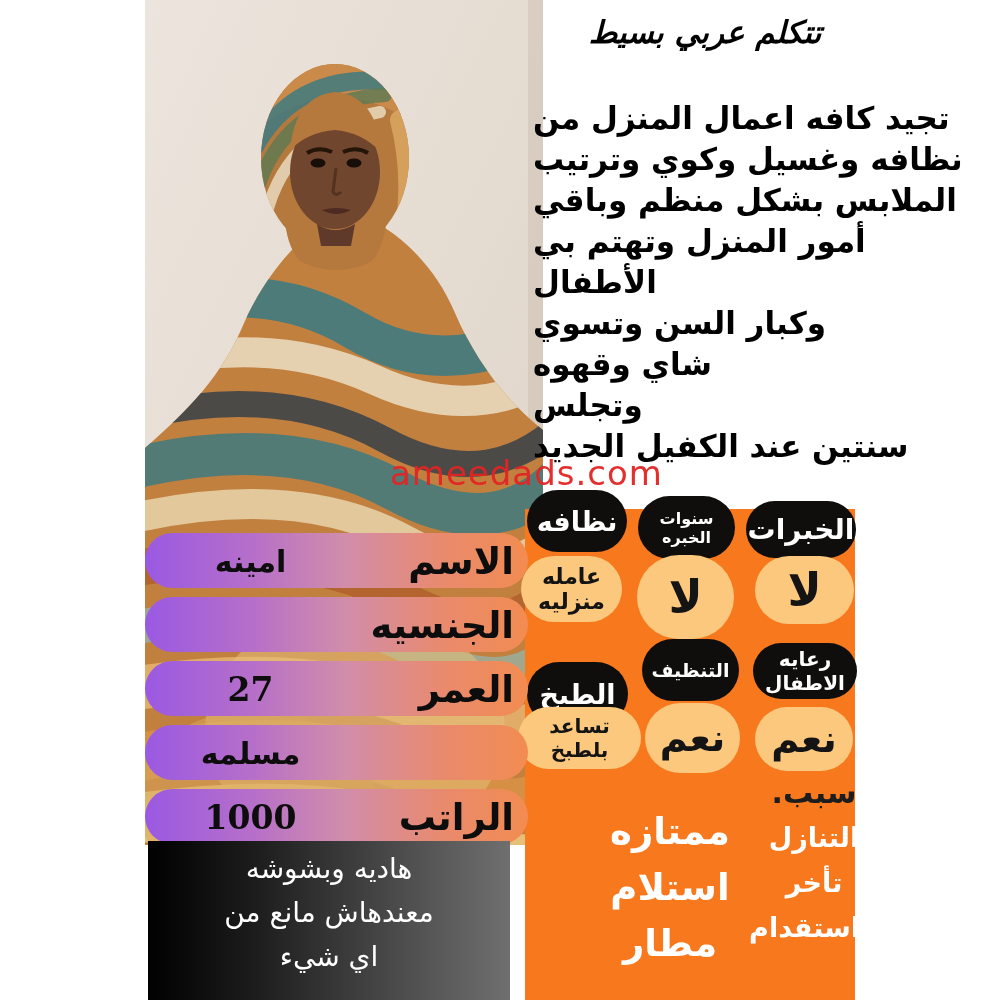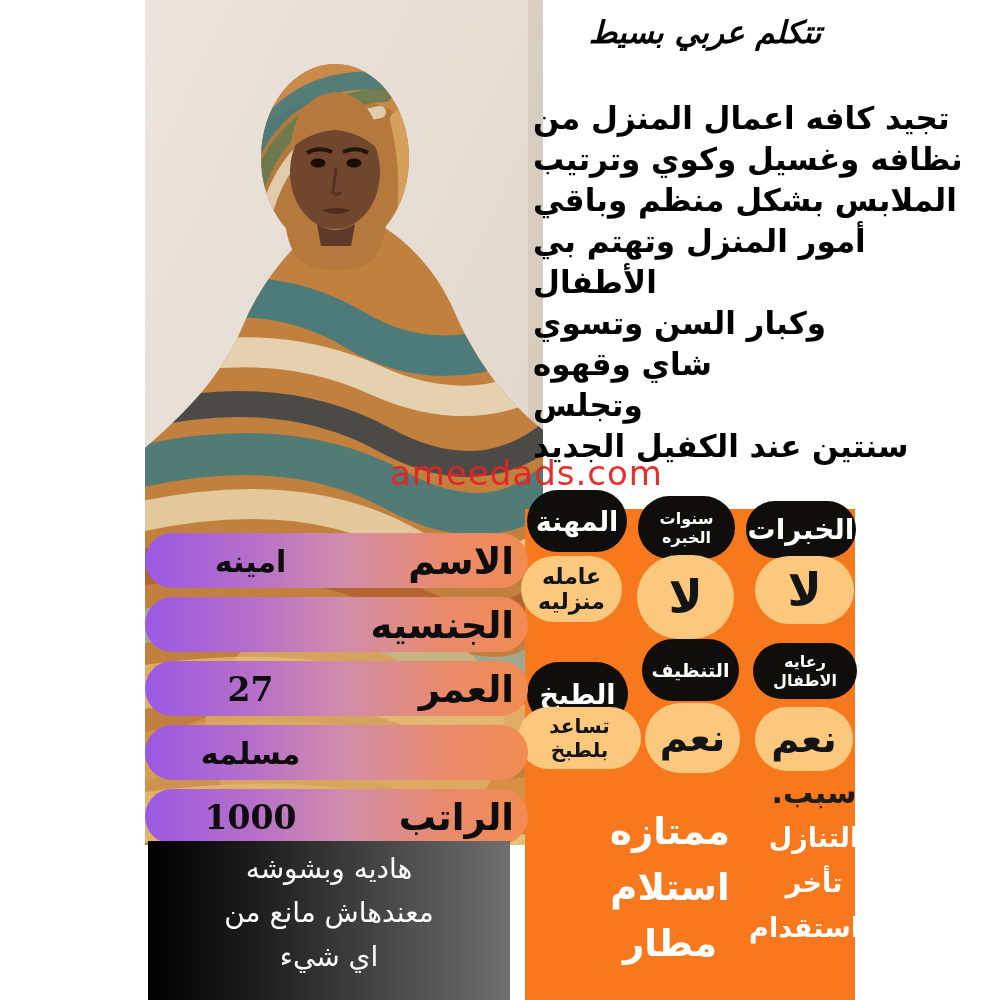--- a/index.html
+++ b/index.html
@@ -31,21 +31,21 @@
   #b-profession{left:527px;top:490px;width:100px;height:62px;border-radius:34px;font-size:27px;}
   #b-years{left:638px;top:496px;width:97px;height:63px;border-radius:32px;font-size:16px;}
   #b-experience{left:746px;top:501px;width:110px;height:57px;border-radius:30px;font-size:28px;}
   #v-profession{left:521px;top:556px;width:101px;height:66px;border-radius:34px;
                 font-size:22px;line-height:25px;}
   #v-years{left:637px;top:555px;width:97px;height:84px;border-radius:42px;font-size:46px;}
   #v-experience{left:755px;top:556px;width:99px;height:68px;border-radius:36px;font-size:46px;}
 
   #b-cooking{left:527px;top:642px;width:101px;height:64px;border-radius:34px;font-size:27px;margin-top:20px;}
   #b-cleaning{left:642px;top:639px;width:97px;height:62px;border-radius:32px;font-size:19px;}
-  #b-childcare{left:753px;top:643px;width:104px;height:56px;border-radius:34px;font-size:16px;}
+  #b-childcare{left:753px;top:643px;width:104px;height:56px;border-radius:34px;font-size:20px;}
   #v-cooking{left:518px;top:707px;width:123px;height:62px;border-radius:34px;font-size:20px;}
   #v-cleaning{left:645px;top:703px;width:95px;height:70px;border-radius:36px;font-size:38px;}
   #v-childcare{left:755px;top:707px;width:98px;height:64px;border-radius:34px;font-size:38px;}
 
   #footer-mid{left:545px;top:804px;width:250px;text-align:center;color:#fff;
               font-weight:bold;font-size:37px;line-height:56px;z-index:10;}
   #footer-right{left:768px;top:770px;width:92px;text-align:center;color:#fff;
                 font-weight:bold;font-size:27px;line-height:45px;z-index:10;}
   #footer-right .dark-line{color:#1d1d1d;font-size:30px;}
 
@@ -141,21 +141,21 @@
     <div>وكبار السن وتسوي</div>
     <div>شاي وقهوه</div>
     <div>وتجلس</div>
     <div>سنتين عند الكفيل الجديد</div>
   </div>
 
   <div class="abs" id="watermark">ameedads.com</div>
 
   <div class="abs" id="orange-panel"></div>
 
-  <div class="black-pill" id="b-profession" dir="rtl">المهنة</div>
+  <div class="black-pill" id="b-profession" dir="rtl">نظافه</div>
   <div class="black-pill" id="b-years" dir="rtl">سنوات الخبره</div>
   <div class="black-pill" id="b-experience" dir="rtl">الخبرات</div>
 
   <div class="peach-pill" id="v-profession" dir="rtl">
     <div>
       <div>عامله</div>
       <div>منزليه</div>
     </div>
   </div>
   <div class="peach-pill" id="v-years" dir="rtl">لا</div>

